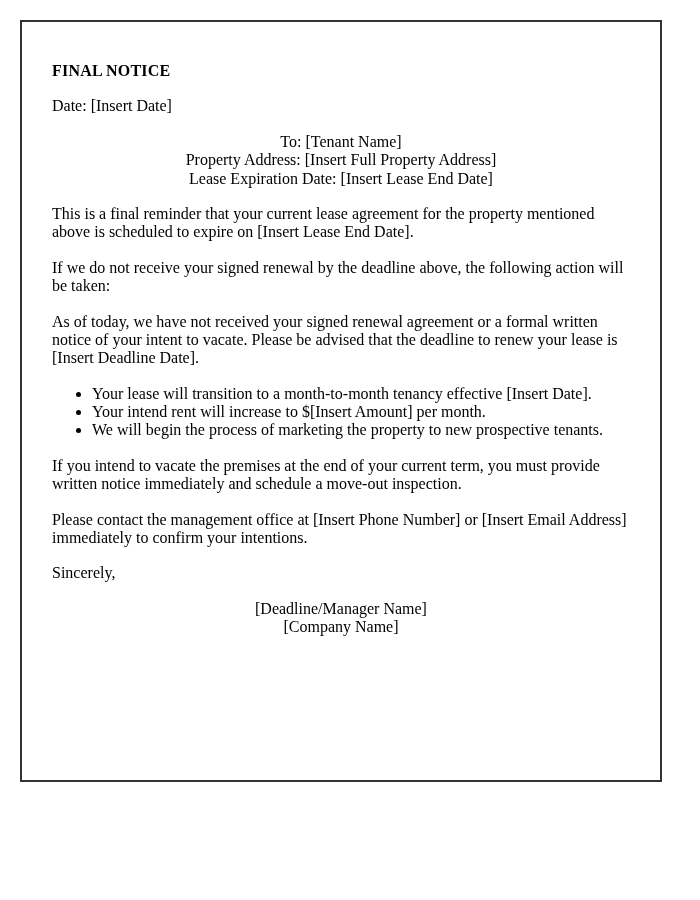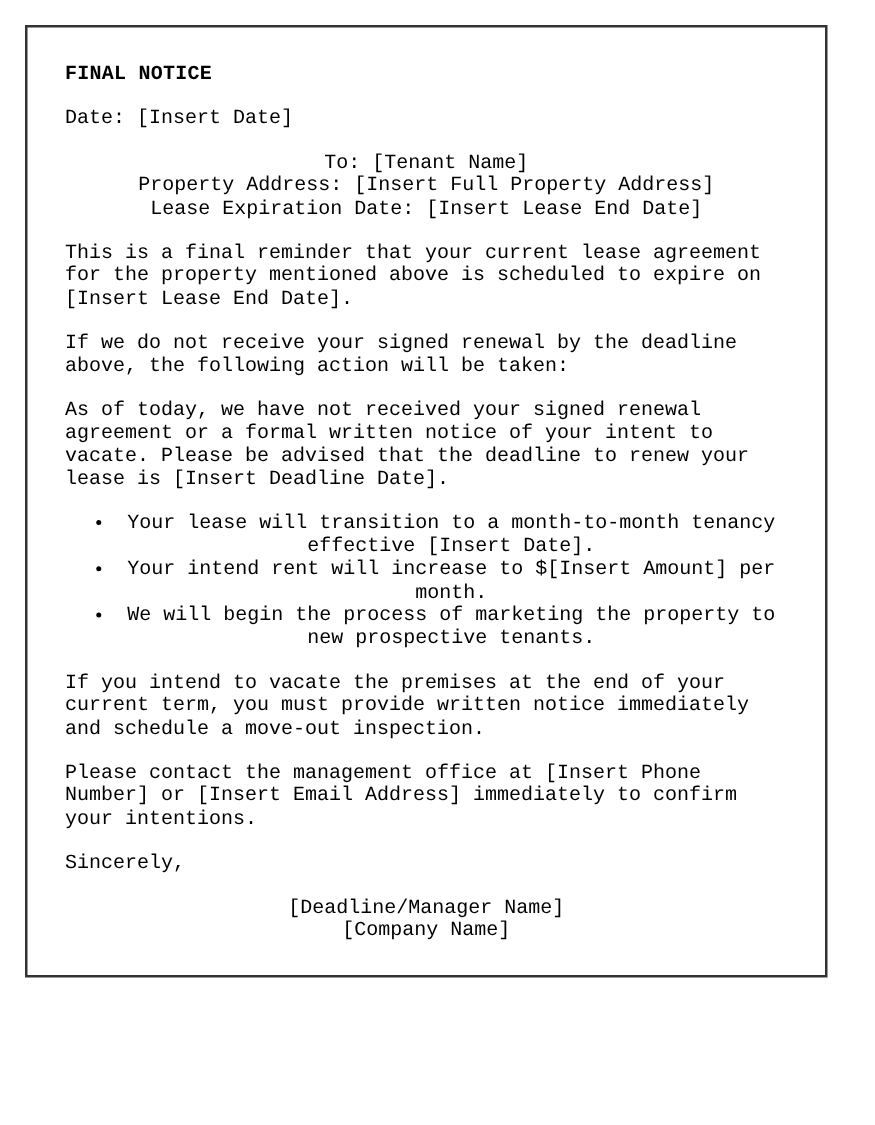--- a/index.html
+++ b/index.html
@@ -16,22 +16,22 @@
   }
   .letter-frame {
     position: absolute;
     left: 20px;
     top: 20px;
     width: 642px;
     height: 762px;
     box-sizing: border-box;
     border: 2px solid #333333;
     background: #ffffff;
-    padding: 28px 30px 0 30px;
-    font-family: Liberation Mono, monospace;
+    padding: 40px 30px 0 30px;
+    font-family: Liberation Serif, serif;
     font-size: 16px;
     line-height: 1.15;
     color: #000000;
   }
   .letter-title {
     font-size: 16px;
     font-weight: bold;
     margin: 0 0 17px 0;
     letter-spacing: 0.2px;
   }
@@ -49,21 +49,20 @@
   }
   ul.bullets {
     margin: 0 0 17px 0;
     padding: 0 0 0 40px;
     max-width: 560px;
     list-style-type: disc;
   }
   ul.bullets li {
     margin: 0;
     padding: 0;
-    text-align: center;
   }
 </style>
 </head>
 <body>
 
 <div class="canvas">
   <div class="letter-frame">
 
     <h1 class="letter-title">FINAL NOTICE</h1>
 

